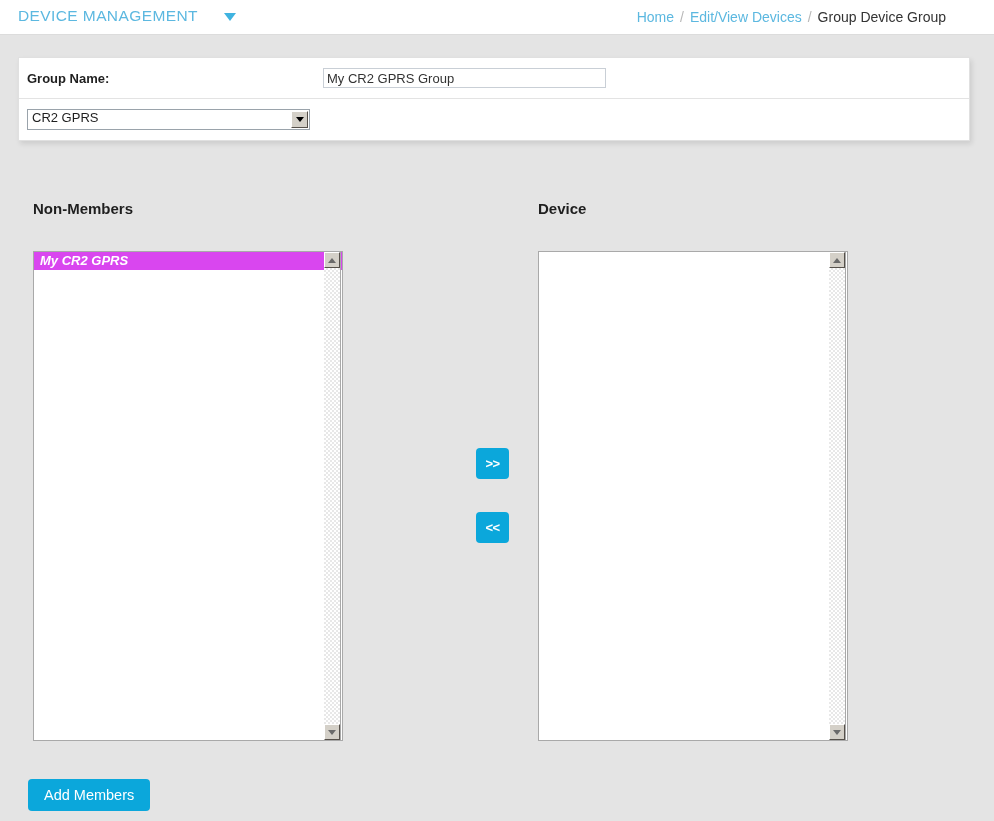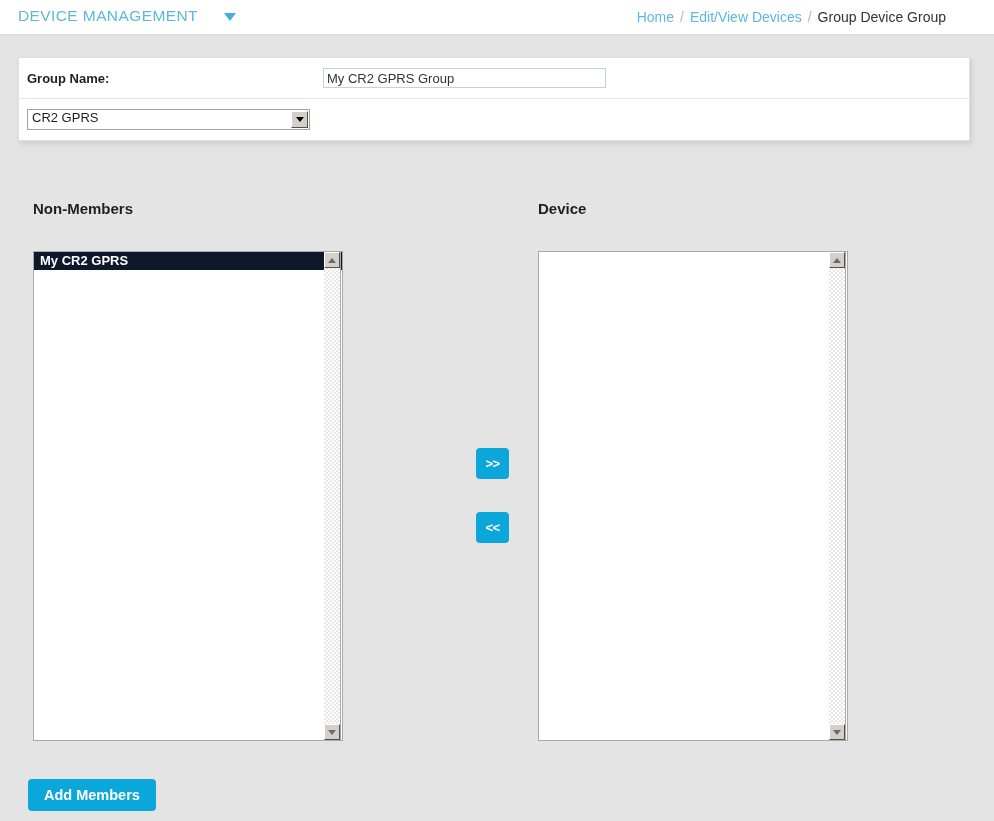--- a/index.html
+++ b/index.html
@@ -163,22 +163,23 @@
   .list-option {
     height: 18px;
     line-height: 18px;
     padding: 0 6px;
     font-size: 13px;
     font-weight: bold;
     color: #1f1f1f;
     white-space: nowrap;
   }
   .list-option.selected {
-    background: #0f172a;
+    background: #d946ef;
     color: #ffffff;
+    font-style: italic;
   }
 
   
   .scroll {
     position: absolute;
     top: 251px;
     width: 17px;
     height: 490px;
     background: #ffffff;
     background-image:
@@ -247,21 +248,21 @@
     left: 28px;
     top: 779px;
     height: 32px;
     padding: 0 16px;
     background: #0ba7db;
     border: none;
     border-radius: 4px;
     color: #ffffff;
     font-family: "Liberation Sans", sans-serif;
     font-size: 14.5px;
-    font-weight: bold;
+    font-weight: normal;
     cursor: pointer;
   }
 </style>
 </head>
 <body>
 
 <div class="topbar">
   <div class="brand-wrap">
     <span class="brand-title">DEVICE MANAGEMENT</span>
     <span class="brand-caret"></span>

